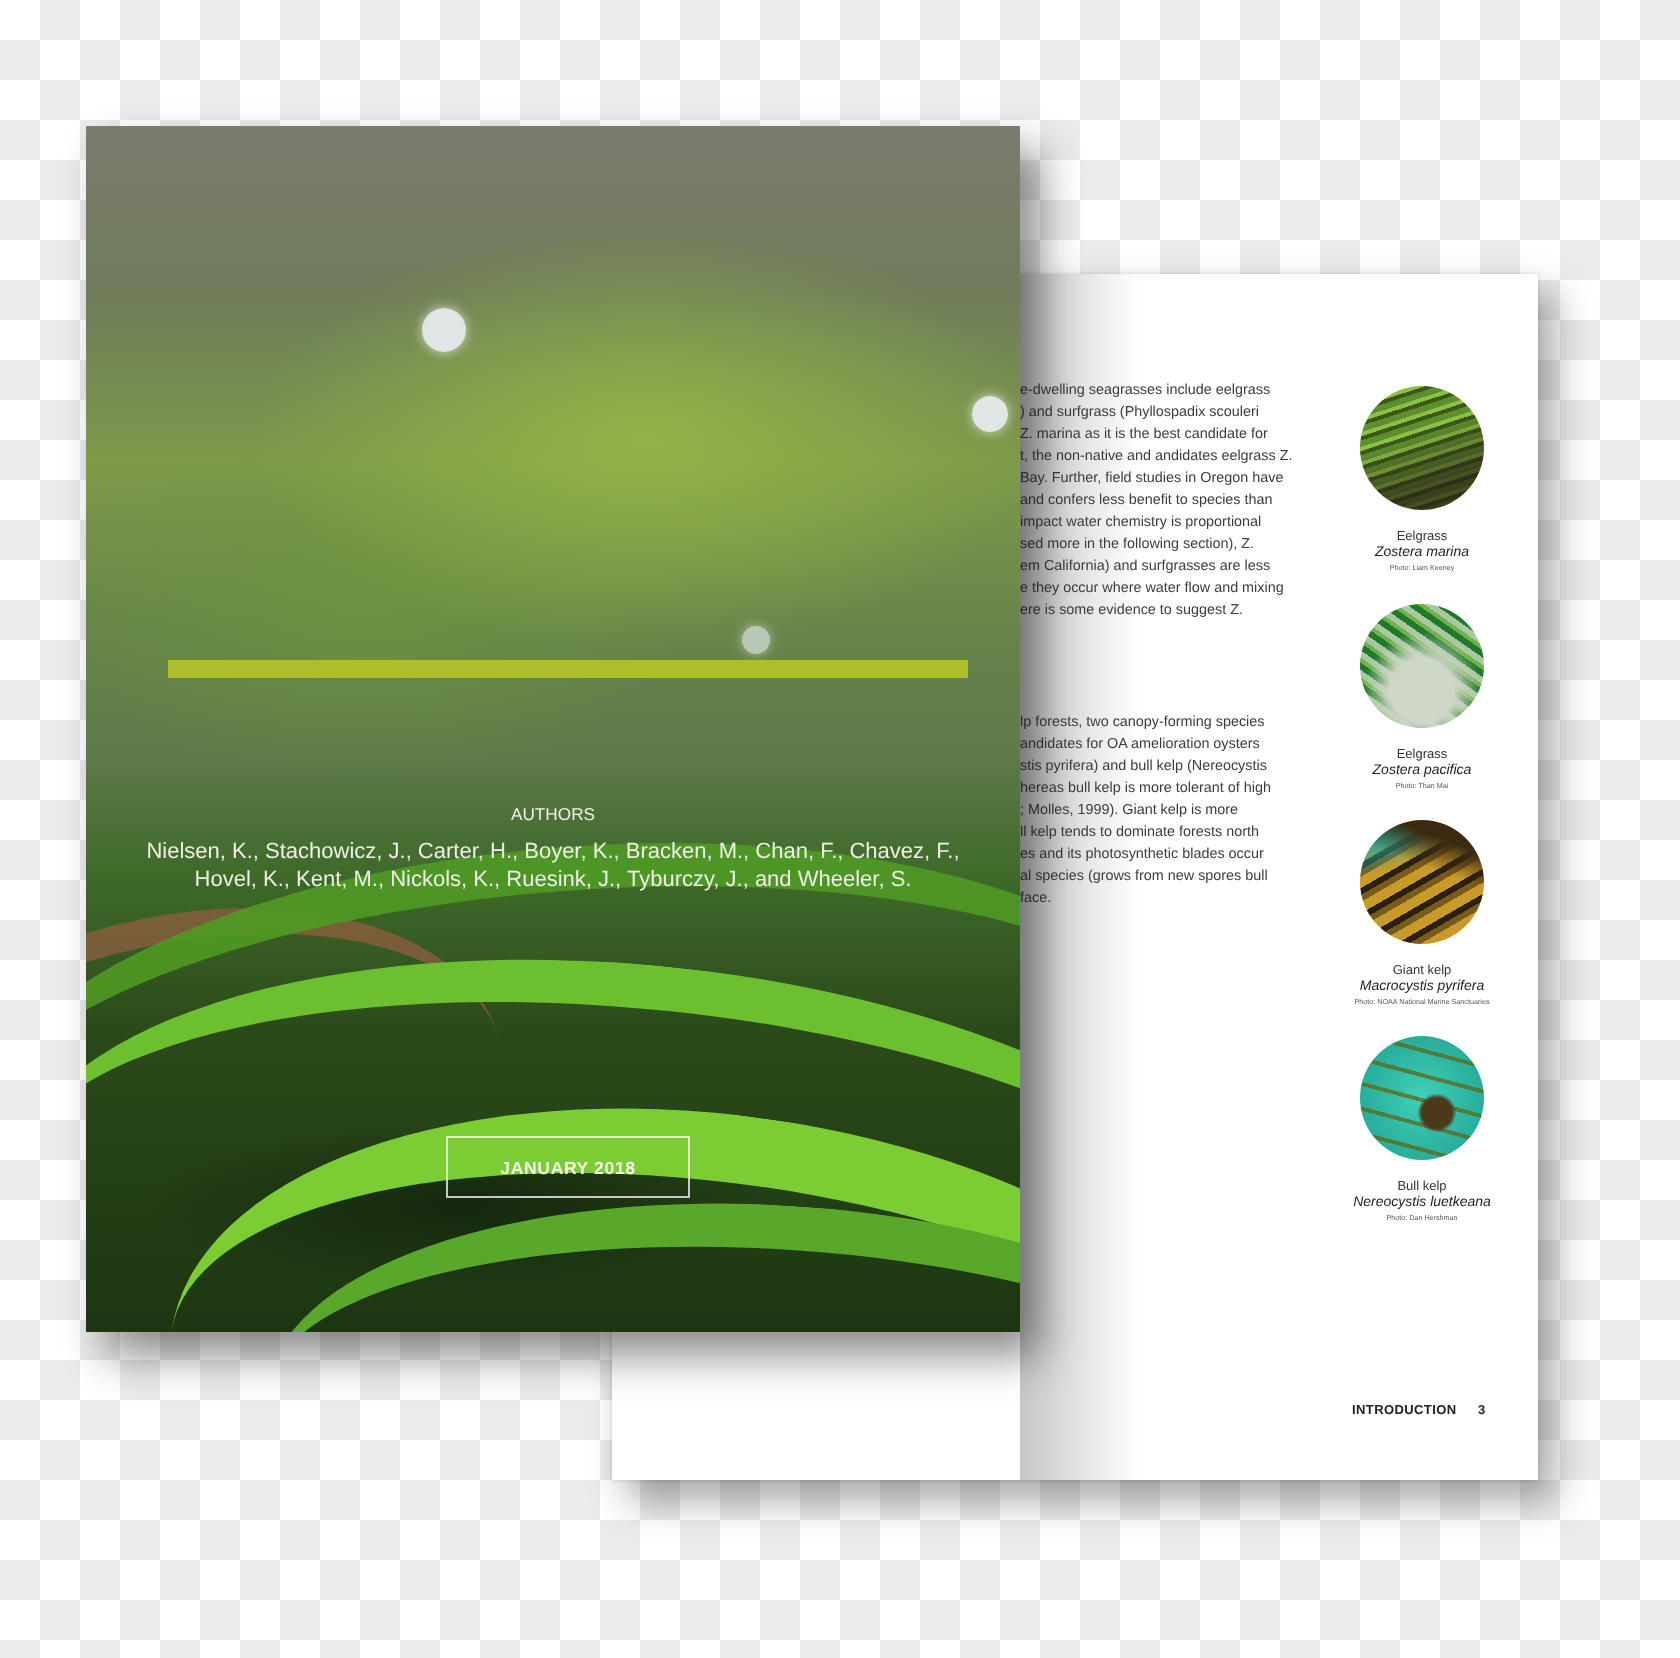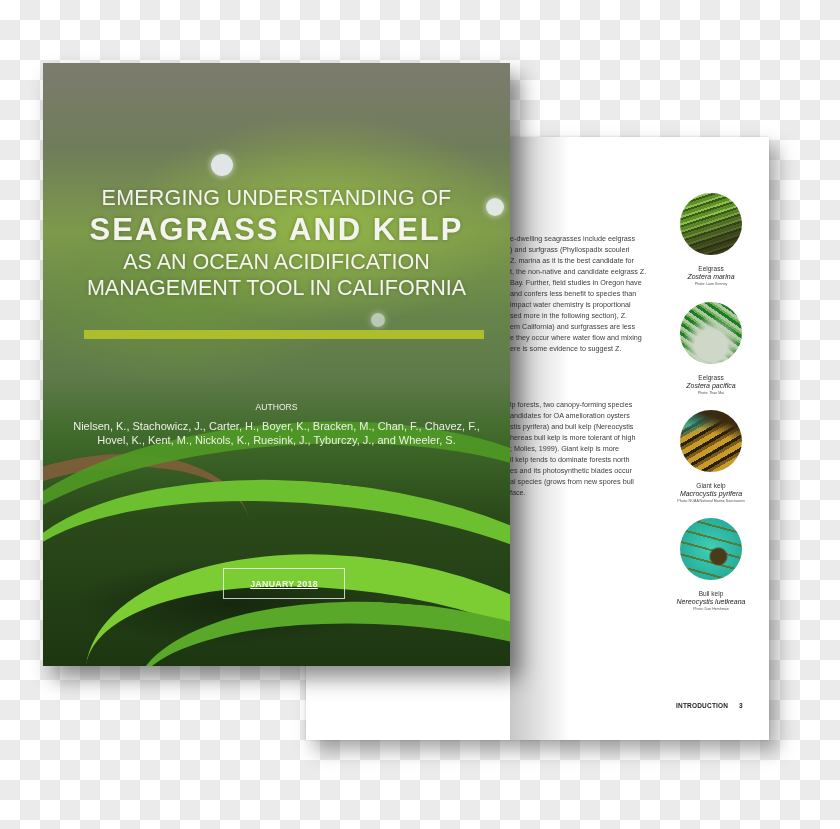--- a/index.html
+++ b/index.html
@@ -20,21 +20,21 @@
     background: #ffffff;
     box-shadow: 8px 10px 18px rgba(0,0,0,0.35), 0 0 2px rgba(0,0,0,0.15);
   }
   .back-page .gutter-shade {
     position: absolute; left: 204px; top: 0; width: 60px; height: 100%;
     background: linear-gradient(90deg, rgba(0,0,0,0.22), rgba(0,0,0,0));
   }
   .body-text {
     position: absolute; left: 204px; width: 160px;
     font-size: 7.2px; line-height: 11px; color: #3c3c3c;
-    font-family: "Liberation Sans", sans-serif; white-space: nowrap; overflow: hidden; margin-top: 44px;
+    font-family: "Liberation Sans", sans-serif; white-space: nowrap; overflow: hidden;
   }
   .body-text .ln { display: block; }
   .para-1 { top: 52px; }
   .para-2 { top: 218px; }
 
   .species {
     position: absolute; left: 370px; width: 70px; text-align: center;
   }
   .species .thumb {
     width: 62px; height: 62px; border-radius: 50%; margin: 0 auto; overflow: hidden;
@@ -127,34 +127,34 @@
     font-size: 8.6px; color: #f0f0ea;
   }
   .authors {
     position: absolute; left: 0; top: 356px; width: 100%; text-align: center;
     font-size: 11px; line-height: 14px; color: #eef0e6;
   }
   .date-box {
     position: absolute; left: 180px; top: 505px; width: 120px; height: 29px;
     border: 1px solid rgba(255,255,255,0.75);
     display: flex; align-items: center; justify-content: center;
-    font-size: 8.8px; font-weight: bold; color: #f4f8ea; letter-spacing: 0.3px; text-decoration: underline;
+    font-size: 8.8px; font-weight: bold; color: #f4f8ea; letter-spacing: 0.3px;
   }
 </style>
 </head>
 <body>
 
 <div class="back-page">
   <div class="gutter-shade"></div>
 
   <div class="body-text para-1">
     <span class="ln">e-dwelling seagrasses include eelgrass</span>
     <span class="ln">) and surfgrass (Phyllospadix scouleri</span>
     <span class="ln">Z. marina as it is the best candidate for</span>
-    <span class="ln">t, the non-native and candidate eelgrass Z.</span>
+    <span class="ln">t, the non-native and andidates eelgrass Z.</span>
     <span class="ln">Bay. Further, field studies in Oregon have</span>
     <span class="ln">and confers less benefit to species than</span>
     <span class="ln">impact water chemistry is proportional</span>
     <span class="ln">sed more in the following section), Z.</span>
     <span class="ln">em California) and surfgrasses are less</span>
     <span class="ln">e they occur where water flow and mixing</span>
     <span class="ln">ere is some evidence to suggest Z.</span>
   </div>
 
   <div class="body-text para-2">
@@ -206,26 +206,20 @@
   <div class="blade b5"></div>
   <div class="blade b1"></div>
   <div class="blade b2"></div>
   <div class="blade b3"></div>
   <div class="blade b4"></div>
   <div class="blade b6"></div>
   <div class="bokeh" style="left:168px; top:91px;"></div>
   <div class="bokeh" style="left:443px; top:135px; width:18px; height:18px;"></div>
   <div class="bokeh" style="left:328px; top:250px; width:14px; height:14px; opacity:.7;"></div>
 
-  <div class="cover-title">
-    <div class="t1">EMERGING UNDERSTANDING OF</div>
-    <div class="t2">SEAGRASS AND KELP</div>
-    <div class="t3">AS AN OCEAN ACIDIFICATION</div>
-    <div class="t4">MANAGEMENT TOOL IN CALIFORNIA</div>
-  </div>
 
   <div class="accent-bar" id="accent-bar" style="background: rgb(173, 189, 43);"></div>
 
 
   <div class="authors-head">AUTHORS</div>
   <div class="authors">
     <div>Nielsen, K., Stachowicz, J., Carter, H., Boyer, K., Bracken, M., Chan, F., Chavez, F.,</div>
     <div>Hovel, K., Kent, M., Nickols, K., Ruesink, J., Tyburczy, J., and Wheeler, S.</div>
   </div>
 

